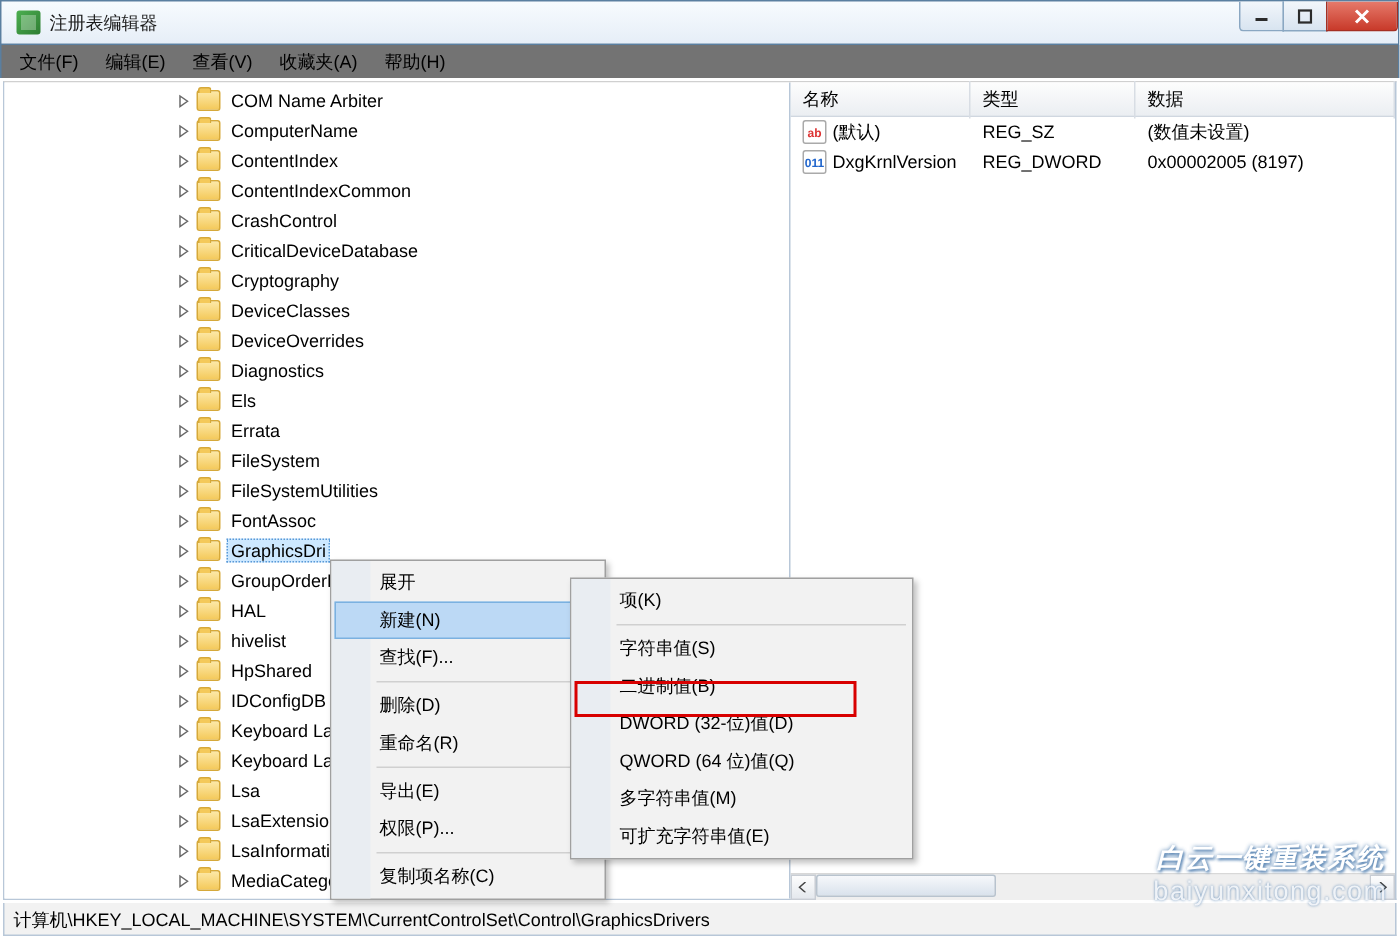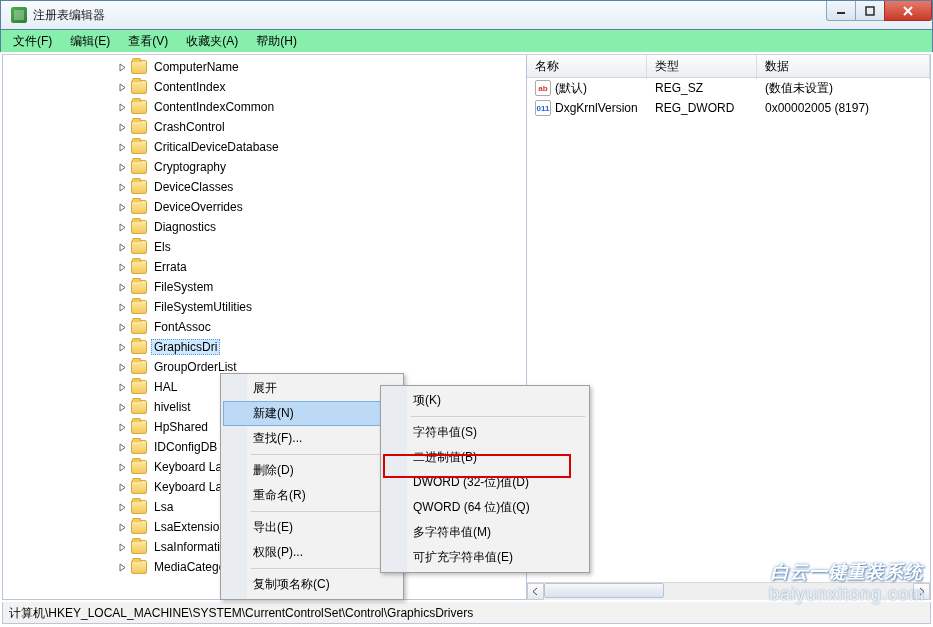--- a/index.html
+++ b/index.html
@@ -10,21 +10,21 @@
 .titlebar .appicon { width: 16px; height: 16px; margin: 0 6px; background: linear-gradient(135deg,#4caf50,#2e7d32); border-radius:2px; position:relative; }
 .titlebar .appicon:before { content:""; position:absolute; inset:3px; background:rgba(255,255,255,.3); }
 .titlebar .title { color:#1a1a1a; }
 .winbtns { position:absolute; right:0; top:0; display:flex; }
 .winbtn { width:30px; height:20px; border:1px solid #8aa7c2; border-top:none; margin-left:-1px; display:flex; align-items:center; justify-content:center; background:linear-gradient(#f2f6fb,#d8e4f0); }
 .winbtn.min { border-bottom-left-radius:3px; }
 .winbtn.close { width:48px; background:linear-gradient(#e67a6b,#c83a2a); border-color:#a52f22; border-bottom-right-radius:3px; }
 .winbtn svg { display:block; }
 
 
-.menubar { height:22px; background:#86efac; border-left:1px solid #5a7fa0; border-right:1px solid #5a7fa0; display:flex; align-items:center; padding:0 4px; gap:2px; }
+.menubar { height:22px; background:#737373; border-left:1px solid #5a7fa0; border-right:1px solid #5a7fa0; display:flex; align-items:center; padding:0 4px; gap:2px; }
 .menubar .mitem { padding:2px 8px; cursor:default; }
 
 
 .content { display:flex; height:546px; border:1px solid #b8c7d8; border-top:1px solid #d0d0d0; margin:2px; }
 .leftpane { width:524px; border-right:1px solid #b8c7d8; overflow:auto; position:relative; background:#fff; padding:2px 0; }
 .rightpane { flex:1; display:flex; flex-direction:column; background:#fff; }
 
 
 .tree { padding-left:4px; }
 .tree-row { display:flex; align-items:center; height:20px; white-space:nowrap; }
@@ -104,20 +104,30 @@
   <div class="leftpane">
     <div class="tree" id="tree">
         <div class="tree-row">
           <span class="indent" style="width:108px"></span>
           <span class="twisty">
             <svg width="9" height="9">
               <path d="M2 1 L7 4.5 L2 8 Z" fill="none" stroke="#6a6a6a"></path>
             </svg>
           </span>
           <span class="folder"></span>
+          <span class="label">COM Name Arbiter</span>
+        </div>
+        <div class="tree-row">
+          <span class="indent" style="width:108px"></span>
+          <span class="twisty">
+            <svg width="9" height="9">
+              <path d="M2 1 L7 4.5 L2 8 Z" fill="none" stroke="#6a6a6a"></path>
+            </svg>
+          </span>
+          <span class="folder"></span>
           <span class="label">ComputerName</span>
         </div>
         <div class="tree-row">
           <span class="indent" style="width:108px"></span>
           <span class="twisty">
             <svg width="9" height="9">
               <path d="M2 1 L7 4.5 L2 8 Z" fill="none" stroke="#6a6a6a"></path>
             </svg>
           </span>
           <span class="folder"></span>
@@ -422,21 +432,21 @@
   <div class="sep"></div>
   <div class="ci">删除(D)</div>
   <div class="ci">重命名(R)</div>
   <div class="sep"></div>
   <div class="ci">导出(E)</div>
   <div class="ci">权限(P)...</div>
   <div class="sep"></div>
   <div class="ci">复制项名称(C)</div>
 </div>
 
-<div class="ctxmenu" style="left:380px; top:385px; width:210px;">
+<div class="ctxmenu" style="left:380px; top:385px; width:229px;">
   <div class="iconstrip"></div>
   <div class="ci">项(K)</div>
   <div class="sep"></div>
   <div class="ci">字符串值(S)</div>
   <div class="ci">二进制值(B)</div>
   <div class="ci">DWORD (32-位)值(D)</div>
   <div class="ci">QWORD (64 位)值(Q)</div>
   <div class="ci">多字符串值(M)</div>
   <div class="ci">可扩充字符串值(E)</div>
 </div>

